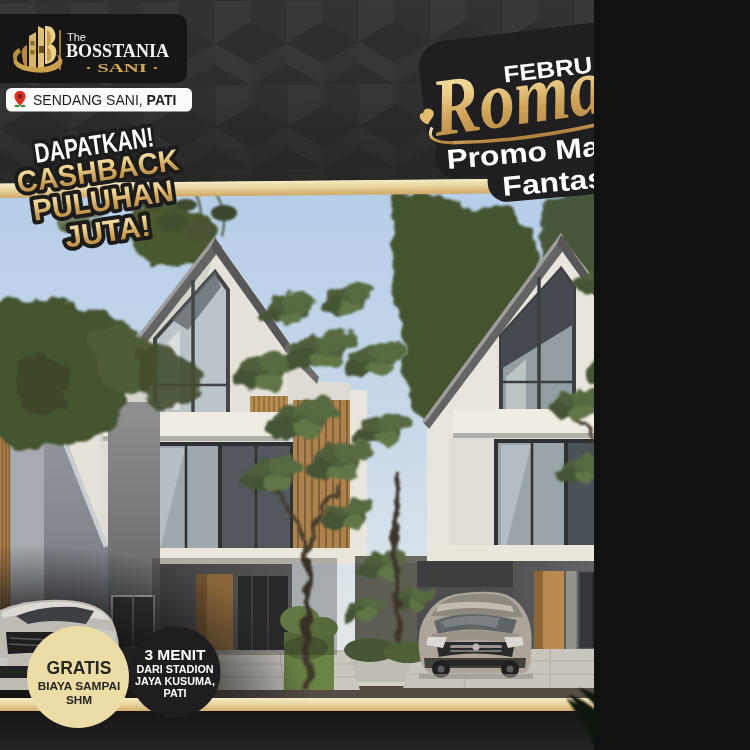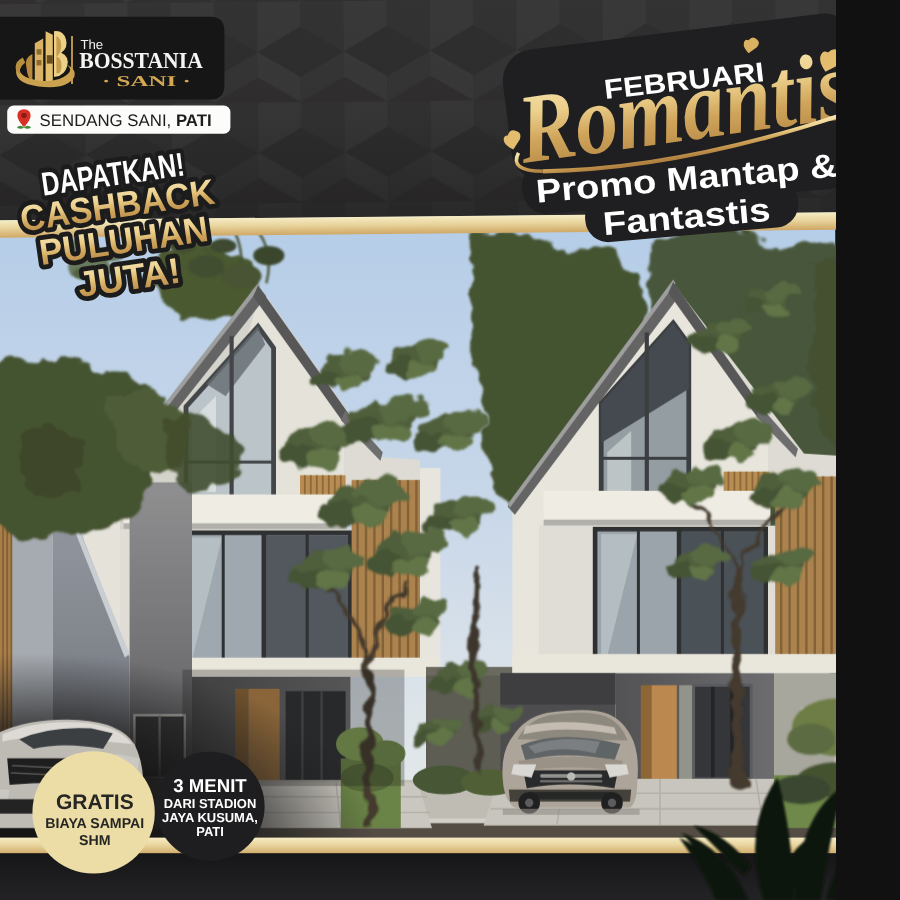--- a/index.html
+++ b/index.html
@@ -1,16 +1,16 @@
 <!DOCTYPE html>
 <html><head>
 <meta charset="utf-8">
 <style>
 html,body{margin:0;padding:0;background:#111;}
-#wrap{position:relative;width:696px;height:750px;overflow:hidden;font-family:"Liberation Sans",sans-serif;}
+#wrap{position:relative;width:594px;height:750px;overflow:hidden;font-family:"Liberation Sans",sans-serif;}
 svg{display:block;}
 </style>
 </head>
 <body>
 <div id="wrap">
 <svg width="750" height="750" viewBox="0 0 750 750">
 <defs>
 <linearGradient id="sky" x1="0" y1="178" x2="0" y2="700" gradientUnits="userSpaceOnUse">
  <stop offset="0" stop-color="#b3cdeb"></stop>
  <stop offset="0.45" stop-color="#c6d7ec"></stop>

